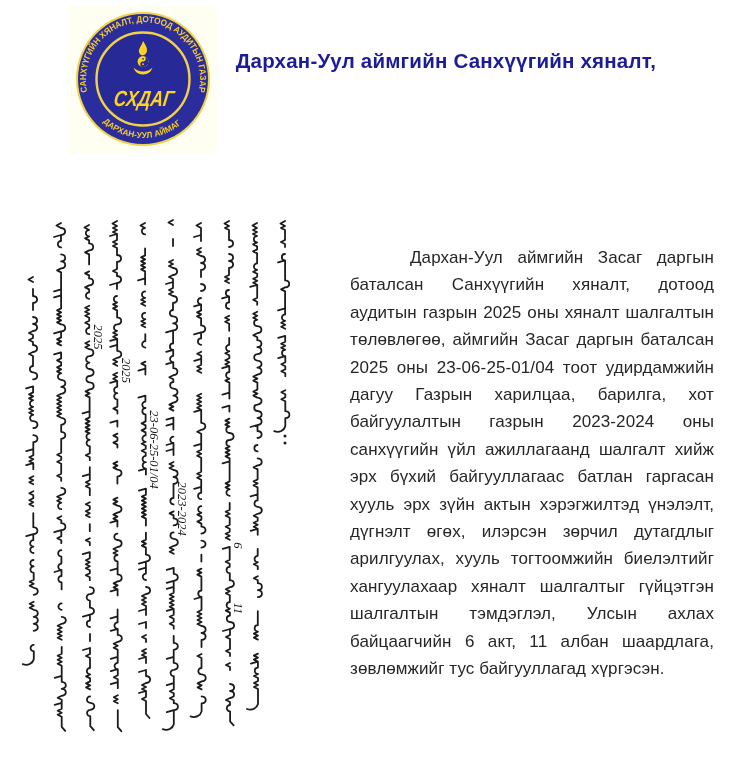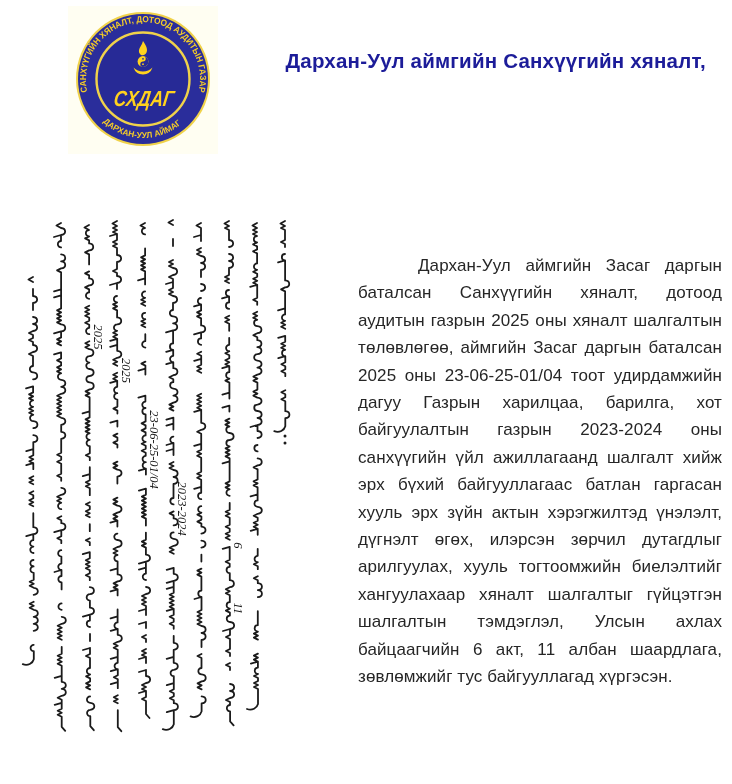--- a/index.html
+++ b/index.html
@@ -5,30 +5,30 @@
   html,body{margin:0;padding:0;background:#ffffff;}
   .page{
     position:relative;width:732px;height:784px;background:#ffffff;overflow:hidden;
     font-family:"Liberation Sans","DejaVu Sans",sans-serif;
   }
   
   .logo-box{position:absolute;left:68px;top:6px;width:150px;height:148px;background:#fffef2;}
   .logo-box svg{position:absolute;left:0;top:0;}
   .title{
     position:absolute;left:186px;top:46px;width:520px;
-    text-align:right;font-weight:bold;font-size:20.5px;line-height:30px;
+    text-align:center;font-weight:bold;font-size:20.5px;line-height:30px;
     color:#1c1c99;letter-spacing:0.2px;
   }
   
   .script-panel{position:absolute;left:20px;top:216px;width:292px;height:540px;}
   .mcol{fill:none;stroke:#1b1b1b;stroke-width:1.8;stroke-linecap:round;stroke-linejoin:round;}
   .mnum{font-family:"Liberation Serif","DejaVu Serif",serif;font-style:italic;font-size:12.5px;fill:#161616;}
   .mdot{fill:#1b1b1b;}
   .para{
-    position:absolute;left:346px;top:240px;width:364px;margin:12px;
+    position:absolute;left:346px;top:240px;width:364px;margin:4px;
     font-size:17px;line-height:27.4px;color:#262626;
     text-align:justify;text-indent:60px;letter-spacing:0.1px;
   }
   
   .arc-text{font-family:"Liberation Sans",sans-serif;font-weight:bold;fill:#f6cd27;}
   .monogram{font-family:"Liberation Sans",sans-serif;font-weight:bold;font-style:italic;fill:#ffd21e;}
 </style>
 </head>
 <body>
 

